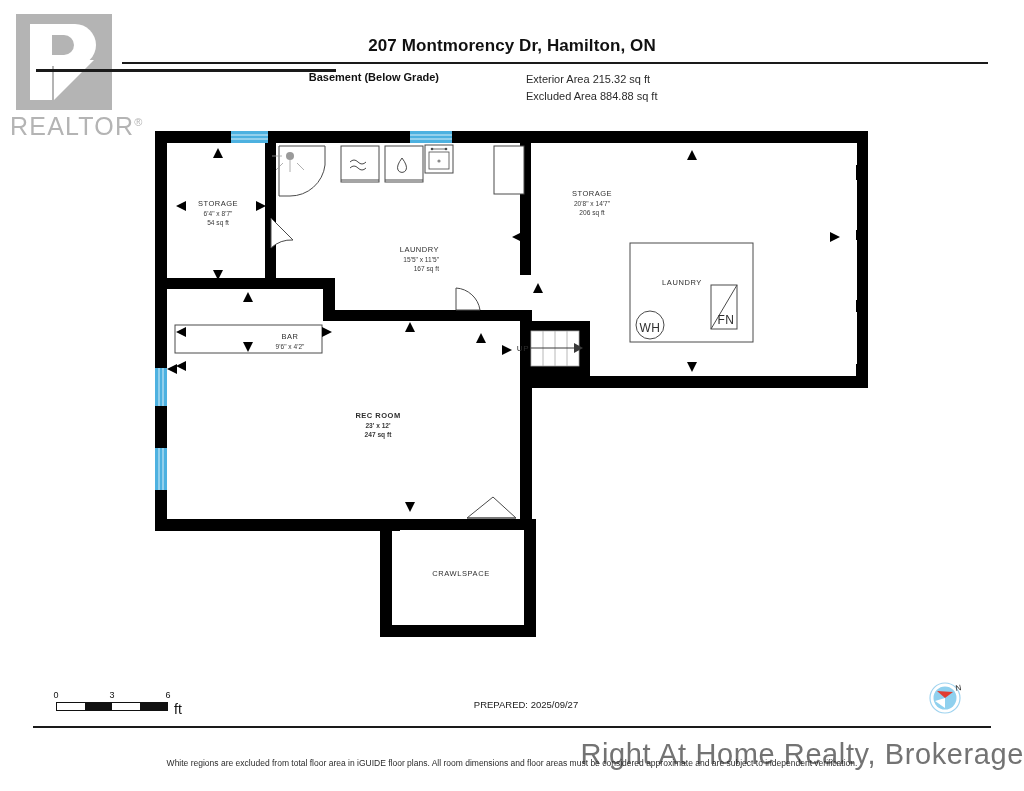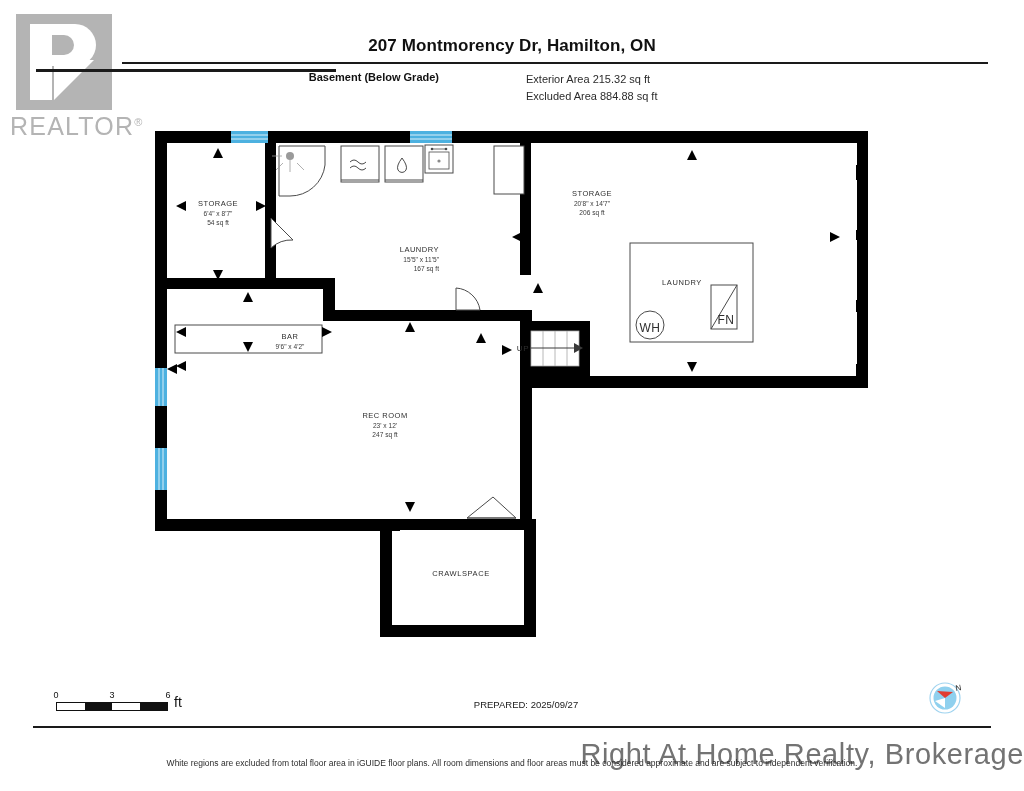--- a/index.html
+++ b/index.html
@@ -183,21 +183,21 @@
     position: relative;
     height: 7px;
     border: 1px solid #111;
     display: flex;
   }
   #scale-bar .sb-seg { flex: 1 1 25%; }
   #scale-bar .sb-seg.dark { background: #111; }
   #scale-bar .sb-unit {
     position: absolute;
     left: 118px;
-    top: 4px;
+    top: 11px;
     font-size: 14px;
     color: #111;
   }
 
   
   #prepared {
     position: absolute;
     left: 0; right: 0;
     top: 699px;
     text-align: center;
@@ -451,21 +451,21 @@
   <span class="rl-name">STORAGE</span>
   <span class="rl-dim">20'8" x 14'7"</span>
   <span class="rl-area">206 sq ft</span>
 </div>
 
 <div class="room-label" style="left:254px; top:296px; width:72px;margin-top:36px;">
   <span class="rl-name">BAR</span>
   <span class="rl-dim">9'6" x 4'2"</span>
 </div>
 
-<div class="room-label" style="left:349px; top:411px; width:72px;">
+<div class="room-label" style="left:342px; top:411px; width:72px;font-weight:bold;">
   <span class="rl-name">REC ROOM</span>
   <span class="rl-dim">23' x 12'</span>
   <span class="rl-area">247 sq ft</span>
 </div>
 
 <div class="plain-label" style="left:423px; top:569px; width:76px;">CRAWLSPACE</div>
 
 <div class="plain-label" style="left:655px; top:278px; width:54px;">LAUNDRY</div>
 <div class="plain-label" style="left:637px; top:321px; width:26px; font-size:12px;">WH</div>
 <div class="plain-label" style="left:715px; top:313px; width:22px; font-size:12px;">FN</div>

